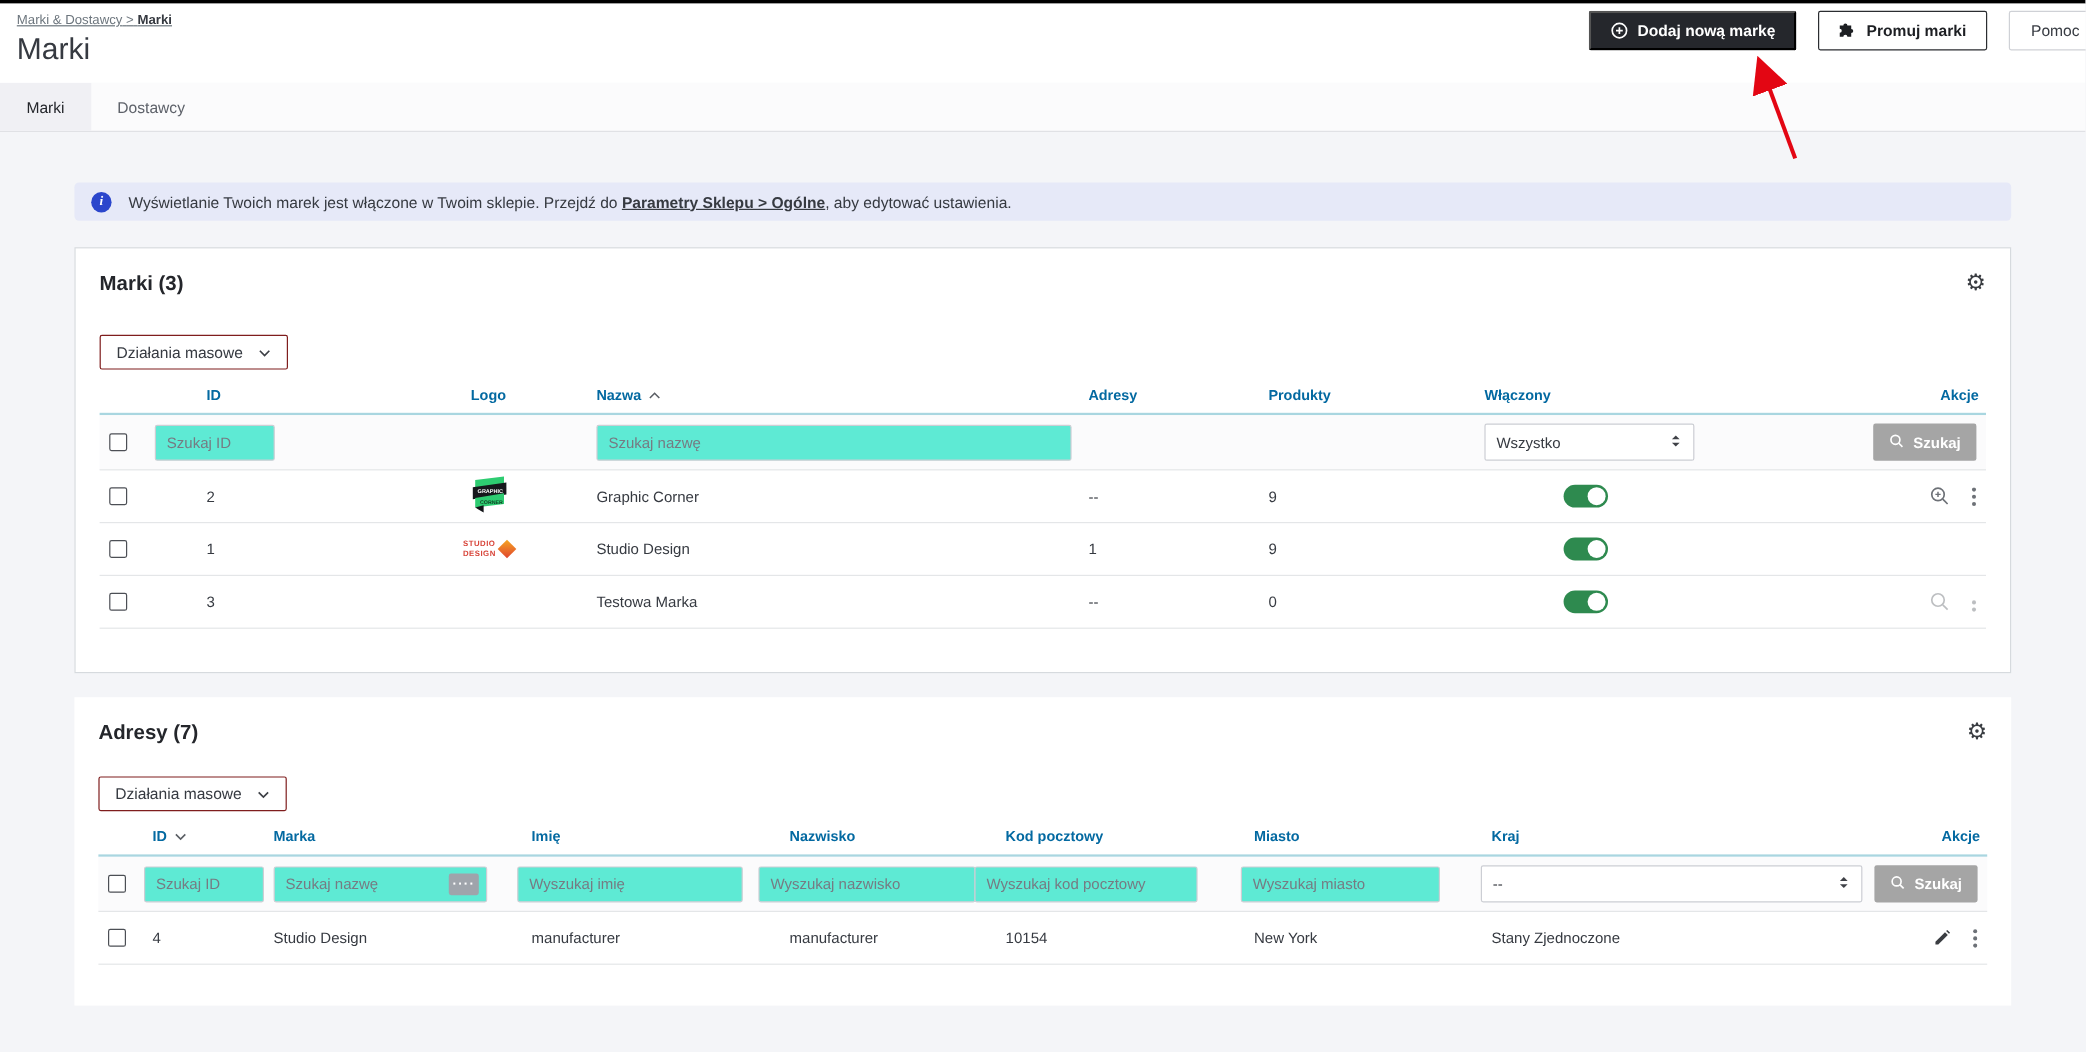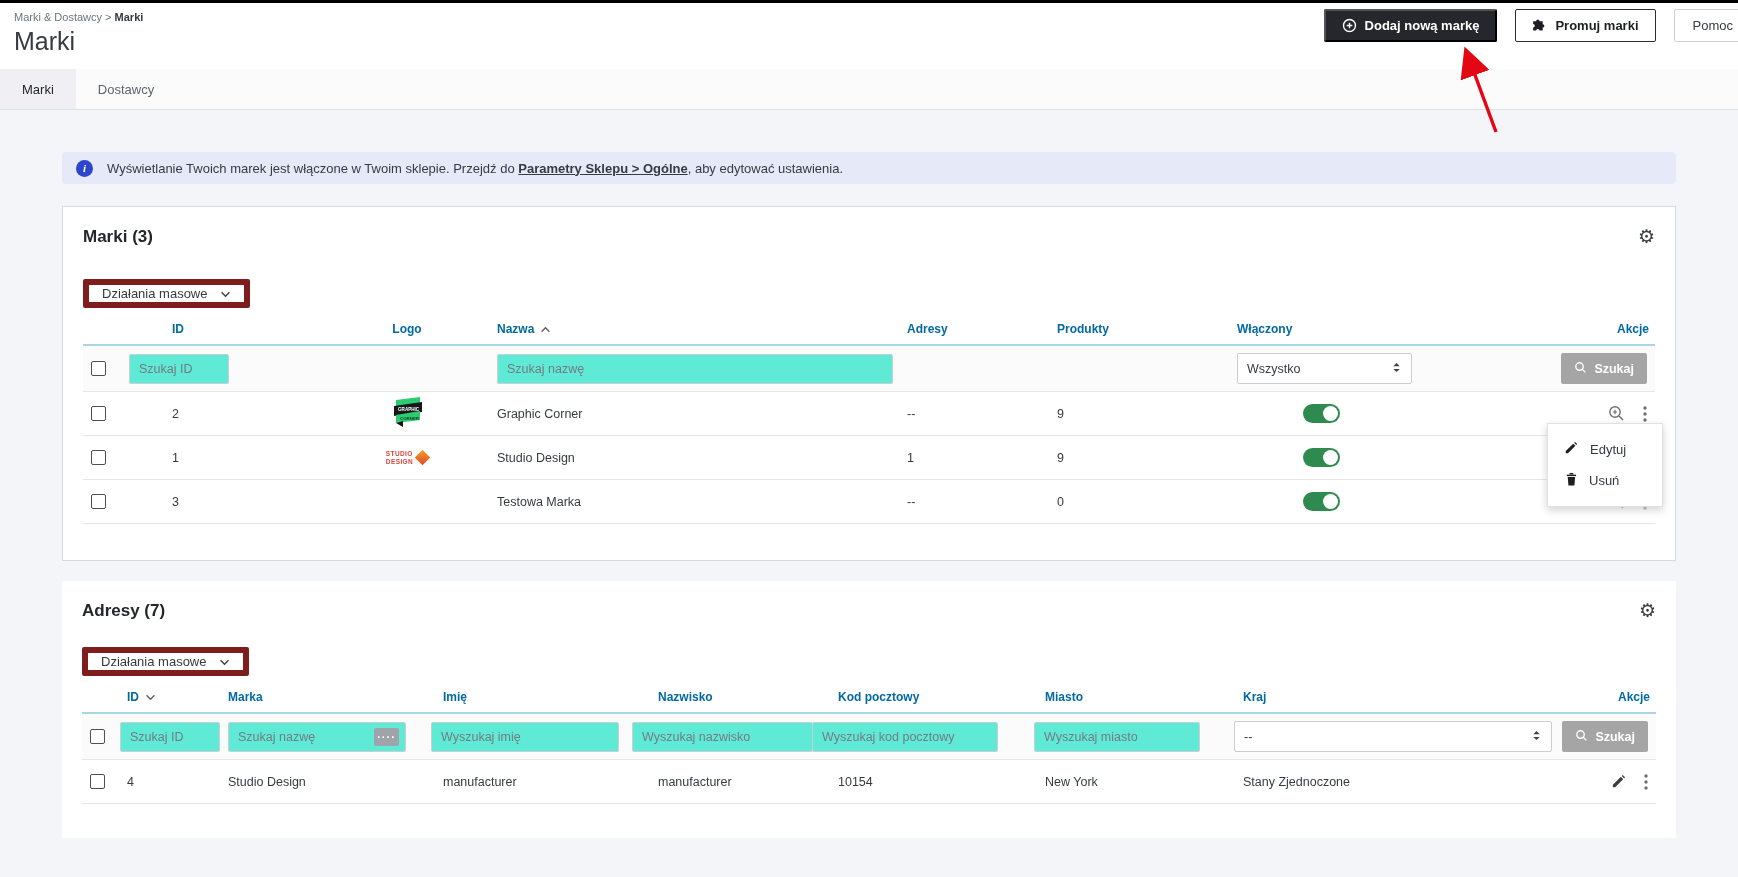--- a/index.html
+++ b/index.html
@@ -2,21 +2,21 @@
 <html><head>
 <meta charset="utf-8">
 <style>
   * { margin:0; padding:0; box-sizing:border-box; }
   html,body { width:1738px; height:877px; overflow:hidden; }
   body { font-family:"Liberation Sans", sans-serif; color:#363a41; background:#f4f5f8; position:relative; }
 
   
   .topbar { height:3px; background:#000; }
   .page-header { background:#fff; height:66px; position:relative; padding:8px 0 0 14px; }
-  .breadcrumb { font-size:11px; color:#6c757d; }
+  .breadcrumb { font-size:11px; color:#6c757d;text-decoration:underline; }
   .breadcrumb .crumb-current { color:#363a41; font-weight:bold; }
   .page-title { font-size:25px; font-weight:400; color:#363a41; margin-top:4px; }
   .header-actions { position:absolute; right:0; top:6px; display:flex; gap:18px; align-items:center; }
   .btn { display:inline-flex; align-items:center; gap:8px; height:33px; padding:0 16px; font-size:13px; border-radius:2px; cursor:pointer; white-space:nowrap; }
   .btn-dark { background:#25272c; color:#fff; font-weight:bold; }
   .btn-outline-dark { background:#fff; color:#1d1f23; font-weight:bold; border:1px solid #2b2d31; }
   .btn-light { background:#fff; color:#363a41; border:1px solid #cfd1d6; margin-right:-14px; padding:0 18px; }
 
   .tabbar { background:#fbfbfc; height:41px; border-bottom:1px solid #e0e1e5; display:flex; align-items:stretch; }
   .tab { display:flex; align-items:center; padding:0 22px; font-size:13px; color:#5e626a; cursor:pointer; }
@@ -27,21 +27,21 @@
   .alert-info { background:#e6e9f8; border-radius:4px; height:32px; display:flex; align-items:center; gap:14px; padding:0 14px; font-size:13px; color:#363a41; }
   .info-badge { width:17px; height:17px; border-radius:50%; background:#2b46cc; color:#fff; font-size:11px; font-weight:bold; font-family:"Liberation Serif", serif; font-style:italic; display:flex; align-items:center; justify-content:center; flex:0 0 17px; }
   .alert-link { font-weight:bold; text-decoration:underline; color:#363a41; cursor:pointer; }
 
   .card { background:#fff; border:1px solid #d6dade; margin-top:22px; padding:20px 20px 0 20px; position:relative; }
   .card-brands { height:355px; }
   .card-title-row { display:flex; justify-content:space-between; align-items:flex-start; }
   .card-title { font-size:17px; font-weight:bold; color:#24262b; }
   .gear { font-family:"DejaVu Sans", sans-serif; font-size:19px; color:#3a3d42; cursor:pointer; line-height:1; }
 
-  .bulk-btn { margin-top:32px; display:inline-flex; align-items:center; gap:12px; height:29px; padding:0 13px; background:#fff; border:6px solid #7f1d1d; border-radius:2px; font-size:13px; color:#363a41; cursor:pointer; }
+  .bulk-btn { margin-top:32px; display:inline-flex; align-items:center; gap:12px; height:29px; padding:0 13px; background:#fff; border:1px solid #7f1d1d; border-radius:2px; font-size:13px; color:#363a41; cursor:pointer; }
 
   .grid-brands { display:grid; grid-template-columns:44px 190px 180px 400px 150px 160px 205px 1fr; align-items:center; }
   .grid-addr   { display:grid; grid-template-columns:30px 90px 215px 215px 180px 200px 200px 340px 1fr; align-items:center; }
   .thead { margin-top:8px; border-bottom:2px solid #a9d6e0; }
   .th { font-size:12px; font-weight:bold; color:#0369a1; padding:6px 0 8px 0; display:flex; align-items:center; gap:6px; }
   .th-right { justify-content:flex-end; padding-right:6px; }
   .pad45 { padding-left:45px; } .pad10 { padding-left:10px; } .pad30 { padding-left:30px; }
   .pad15 { padding-left:15px; } .pad26 { padding-left:26px; }
   .center { justify-content:center; text-align:center; }
 
@@ -298,41 +298,20 @@
         <span class="icon-btn" style="opacity:.45;">
           <svg width="4" height="16" viewBox="0 0 4 16">
               <circle cx="2" cy="8" r="1.7" fill="#6d7177"></circle>
               <circle cx="2" cy="14" r="1.7" fill="#6d7177"></circle>
             </svg>
         </span>
       </div>
     </div>
 
     
-    <div class="ctx-menu">
-      <div class="ctx-item">
-        <span>
-          <svg width="14" height="14" viewBox="0 0 16 16">
-              <path d="M2 11.5L10.5 3l2.5 2.5L4.5 14H2v-2.5z" fill="#1d1f23"></path>
-              <path d="M11.5 2l2.5 2.5 1-1L12.5 1z" fill="#1d1f23"></path>
-            </svg>
-        </span>
-        <span>Edytuj</span>
-      </div>
-      <div class="ctx-item">
-        <span>
-          <svg width="13" height="14" viewBox="0 0 14 15">
-              <rect x="6" y="1" width="4" height="1.6" fill="#1d1f23"></rect>
-              <rect x="3" y="2.8" width="10" height="1.6" fill="#1d1f23"></rect>
-              <path d="M4 5.4h8l-.8 9H4.8z" fill="#1d1f23"></path>
-            </svg>
-        </span>
-        <span>Usuń</span>
-      </div>
-    </div>
   </div>
 
   <div class="red-box">
   <div class="card card-addr">
     <div class="card-title-row">
       <div class="card-title">Adresy (7)</div>
       <div class="gear">⚙</div>
     </div>
 
     <button class="bulk-btn" style="margin-top:26px;">

